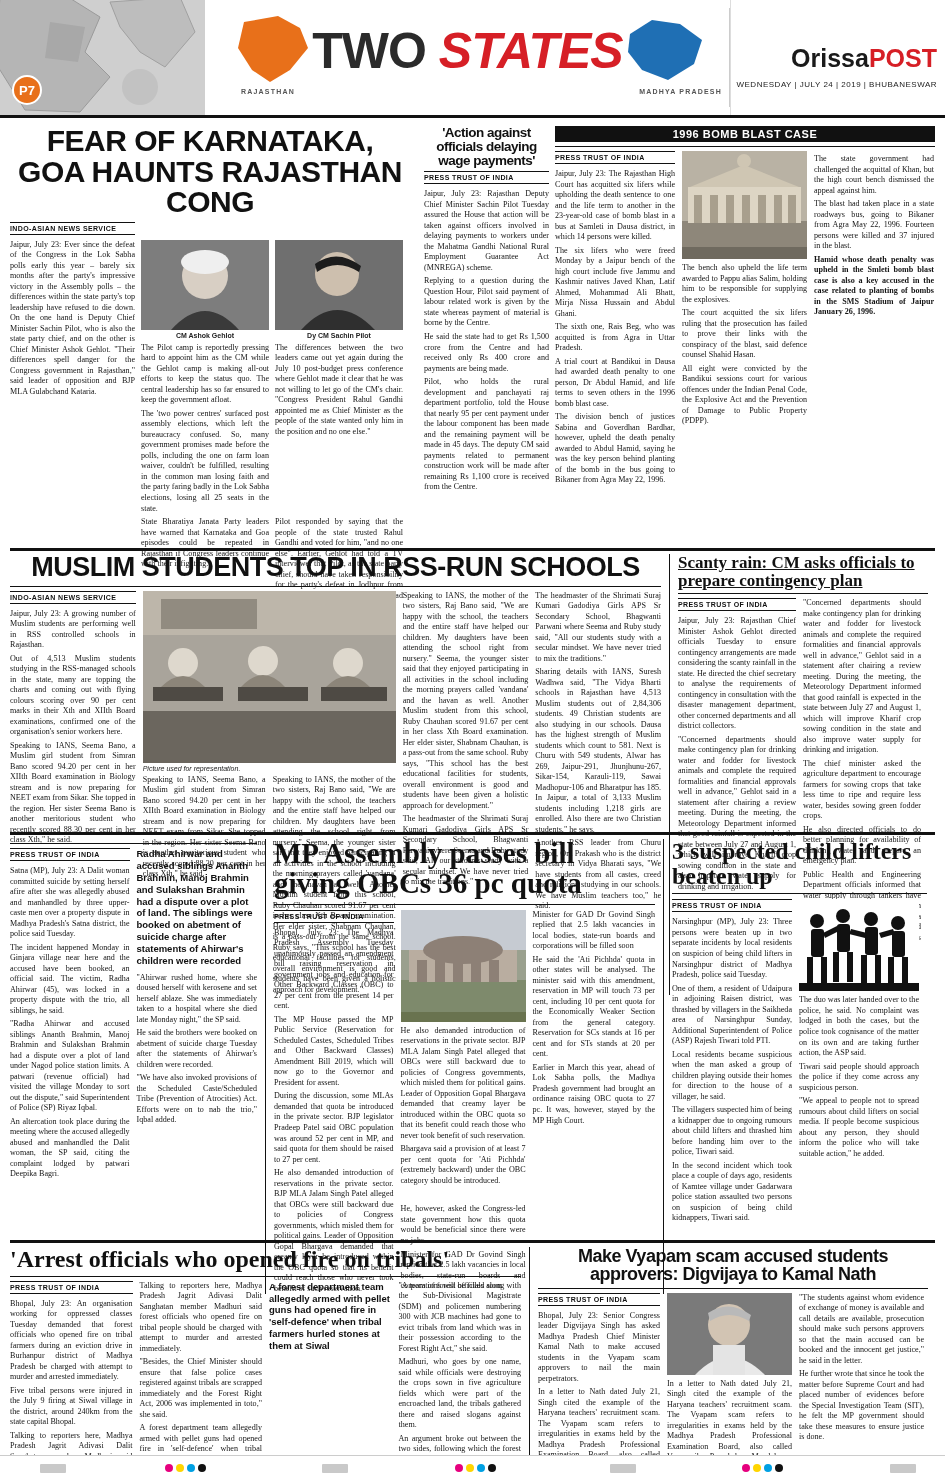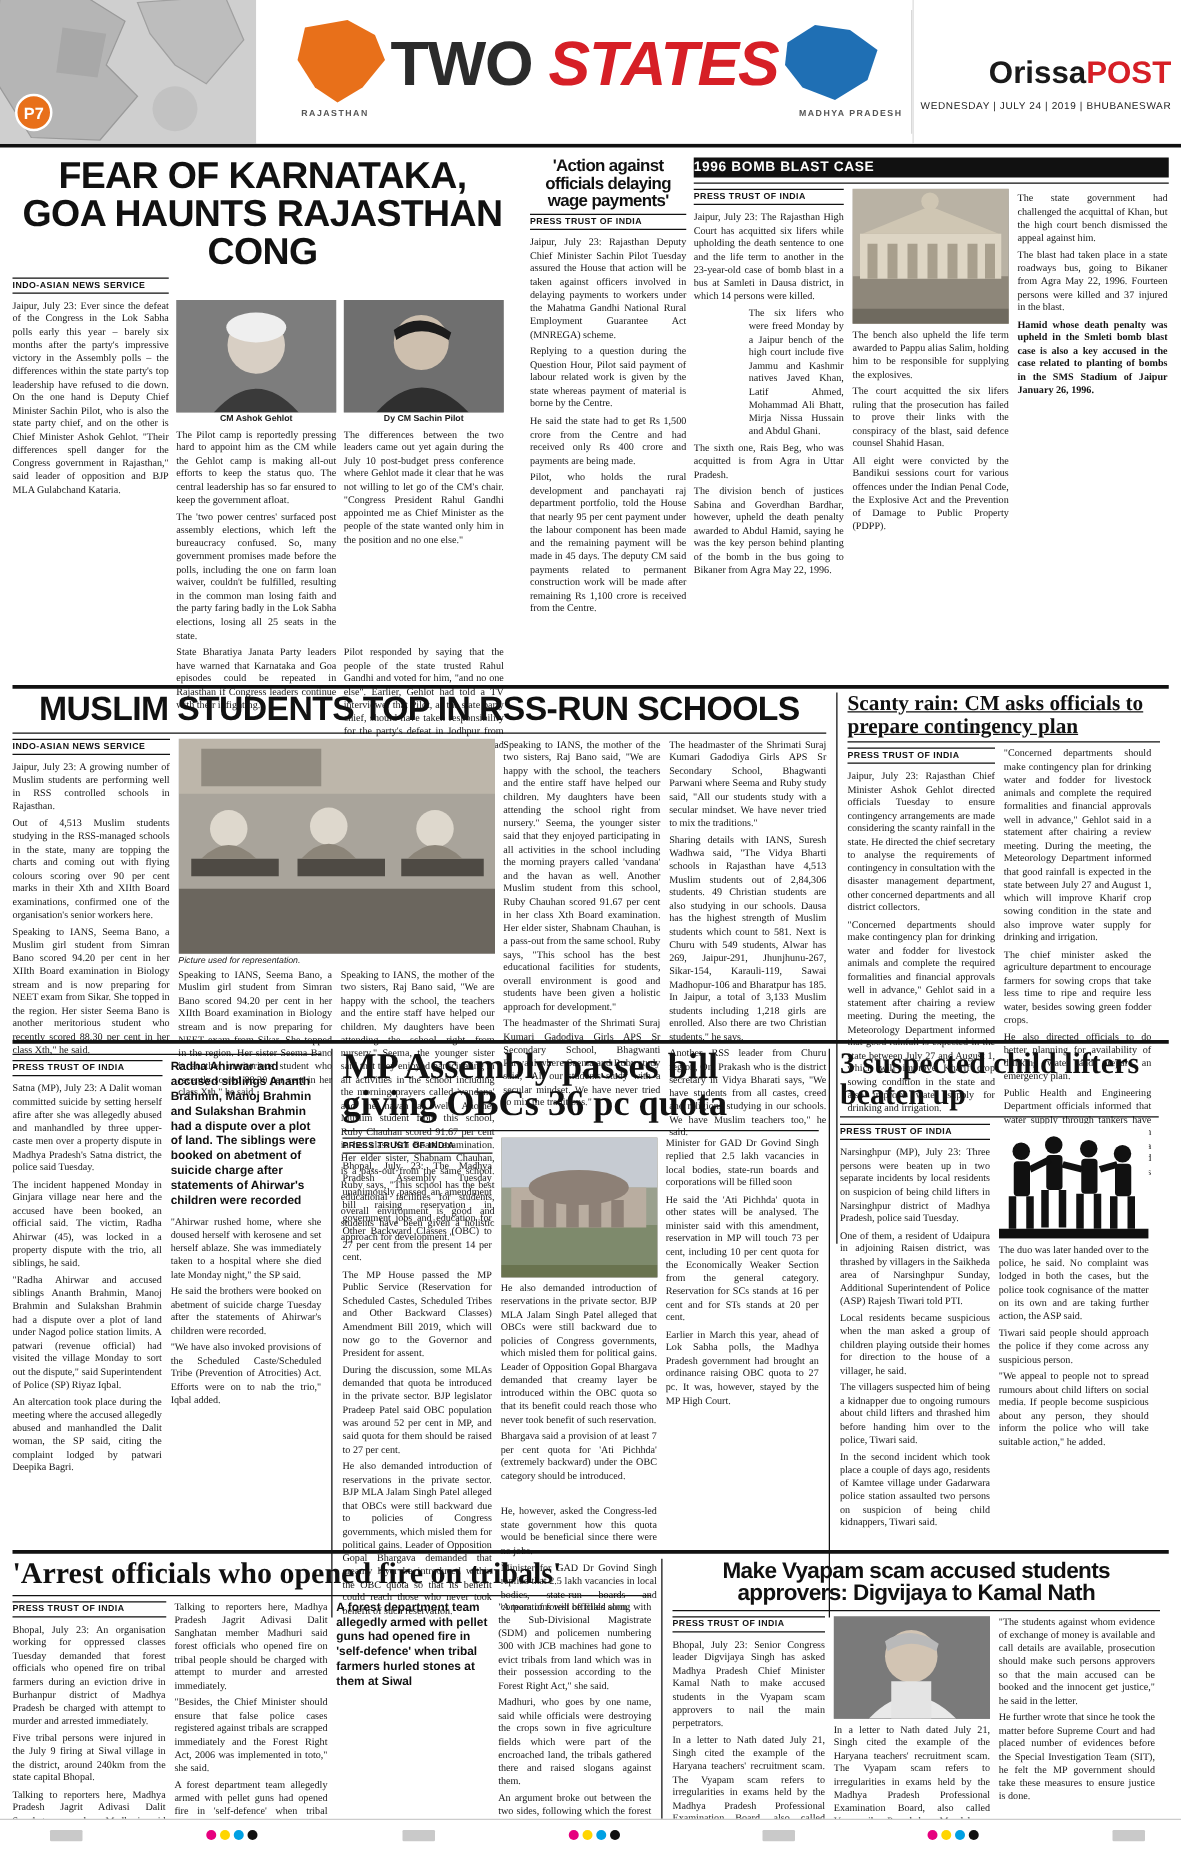--- a/index.html
+++ b/index.html
@@ -96,21 +96,21 @@
     text-align:center; color:#222; padding-top:2px;
   }
   .cap-left { text-align:left; font-weight:normal; font-style:italic; }
   .photo { background:#8e8e8e; position:relative; overflow:hidden; }
   .photo.g2 { background:linear-gradient(160deg,#9a9a9a,#5f5f5f); }
   .photo.g3 { background:linear-gradient(160deg,#bdb7ad,#6e6a62); }
   .photo.g4 { background:linear-gradient(200deg,#cfcfcf,#7d7d7d); }
   .kicker-bar {
     background:#111; color:#fff; font-family:"Liberation Sans",sans-serif;
     font-weight:bold; font-size:11px; letter-spacing:0.5px;
-    padding:2px 0;
+    text-align:center; padding:2px 0;
   }
   .pullbox {
     font-family:"Liberation Sans",sans-serif; font-weight:bold;
     font-size:9.5px; line-height:1.25; color:#111;
   }
 
   
   #sec1 { position:absolute; left:10px; top:126px; width:925px; height:418px; }
   .s1-col-a { position:absolute; left:0; top:0; width:400px; }
   .s1-col-b { position:absolute; left:414px; top:0; width:125px; }
@@ -242,22 +242,23 @@
       <div class="body-txt" style="margin-top:3px;">Pilot, who holds the rural development and panchayati raj department portfolio, told the House that nearly 95 per cent payment under the labour component has been made and the remaining payment will be made in 45 days. The deputy CM said payments related to permanent construction work will be made after remaining Rs 1,100 crore is received from the Centre.</div>
     </div>
 
     <div class="s1-col-c">
       <div class="kicker-bar">1996 BOMB BLAST CASE</div>
       <div class="hrule" style="margin-top:4px;"></div>
       <div style="display:flex; gap:7px; margin-top:4px;">
         <div style="width:120px;">
           <div class="byline" style="margin-top:0;">PRESS TRUST OF INDIA</div>
           <div class="body-txt">Jaipur, July 23: The Rajasthan High Court has acquitted six lifers while upholding the death sentence to one and the life term to another in the 23-year-old case of bomb blast in a bus at Samleti in Dausa district, in which 14 persons were killed.</div>
-          <div class="body-txt" style="margin-top:3px;margin-left:44px;">The six lifers who were freed Monday by a Jaipur bench of the high court include five Jammu and Kashmir natives Javed Khan, Latif Ahmed, Mohammad Ali Bhatt, Mirja Nissa Hussain and Abdul Ghani.</div>
+          <div class="body-txt" style="margin-top:3px;">The six lifers who were freed Monday by a Jaipur bench of the high court include five Jammu and Kashmir natives Javed Khan, Latif Ahmed, Mohammad Ali Bhatt, Mirja Nissa Hussain and Abdul Ghani.</div>
           <div class="body-txt" style="margin-top:3px;">The sixth one, Rais Beg, who was acquitted is from Agra in Uttar Pradesh.</div>
+          <div class="body-txt" style="margin-top:3px;">A trial court at Bandikui in Dausa had awarded death penalty to one person, Dr Abdul Hamid, and life terms to seven others in the 1996 bomb blast case.</div>
           <div class="body-txt" style="margin-top:3px;">The division bench of justices Sabina and Goverdhan Bardhar, however, upheld the death penalty awarded to Abdul Hamid, saying he was the key person behind planting of the bomb in the bus going to Bikaner from Agra May 22, 1996.</div>
         </div>
         <div style="width:125px;">
           <div class="photo g3" style="height:108px;">
             <svg width="125" height="108" viewBox="0 0 125 108">
               <rect width="125" height="108" fill="#b9b2a4"></rect>
               <rect y="70" width="125" height="38" fill="#8e877a"></rect>
               <rect x="6" y="36" width="113" height="36" fill="#ddd5c4"></rect>
               <g fill="#a89f8d">
                 <rect x="12" y="44" width="8" height="28"></rect>

